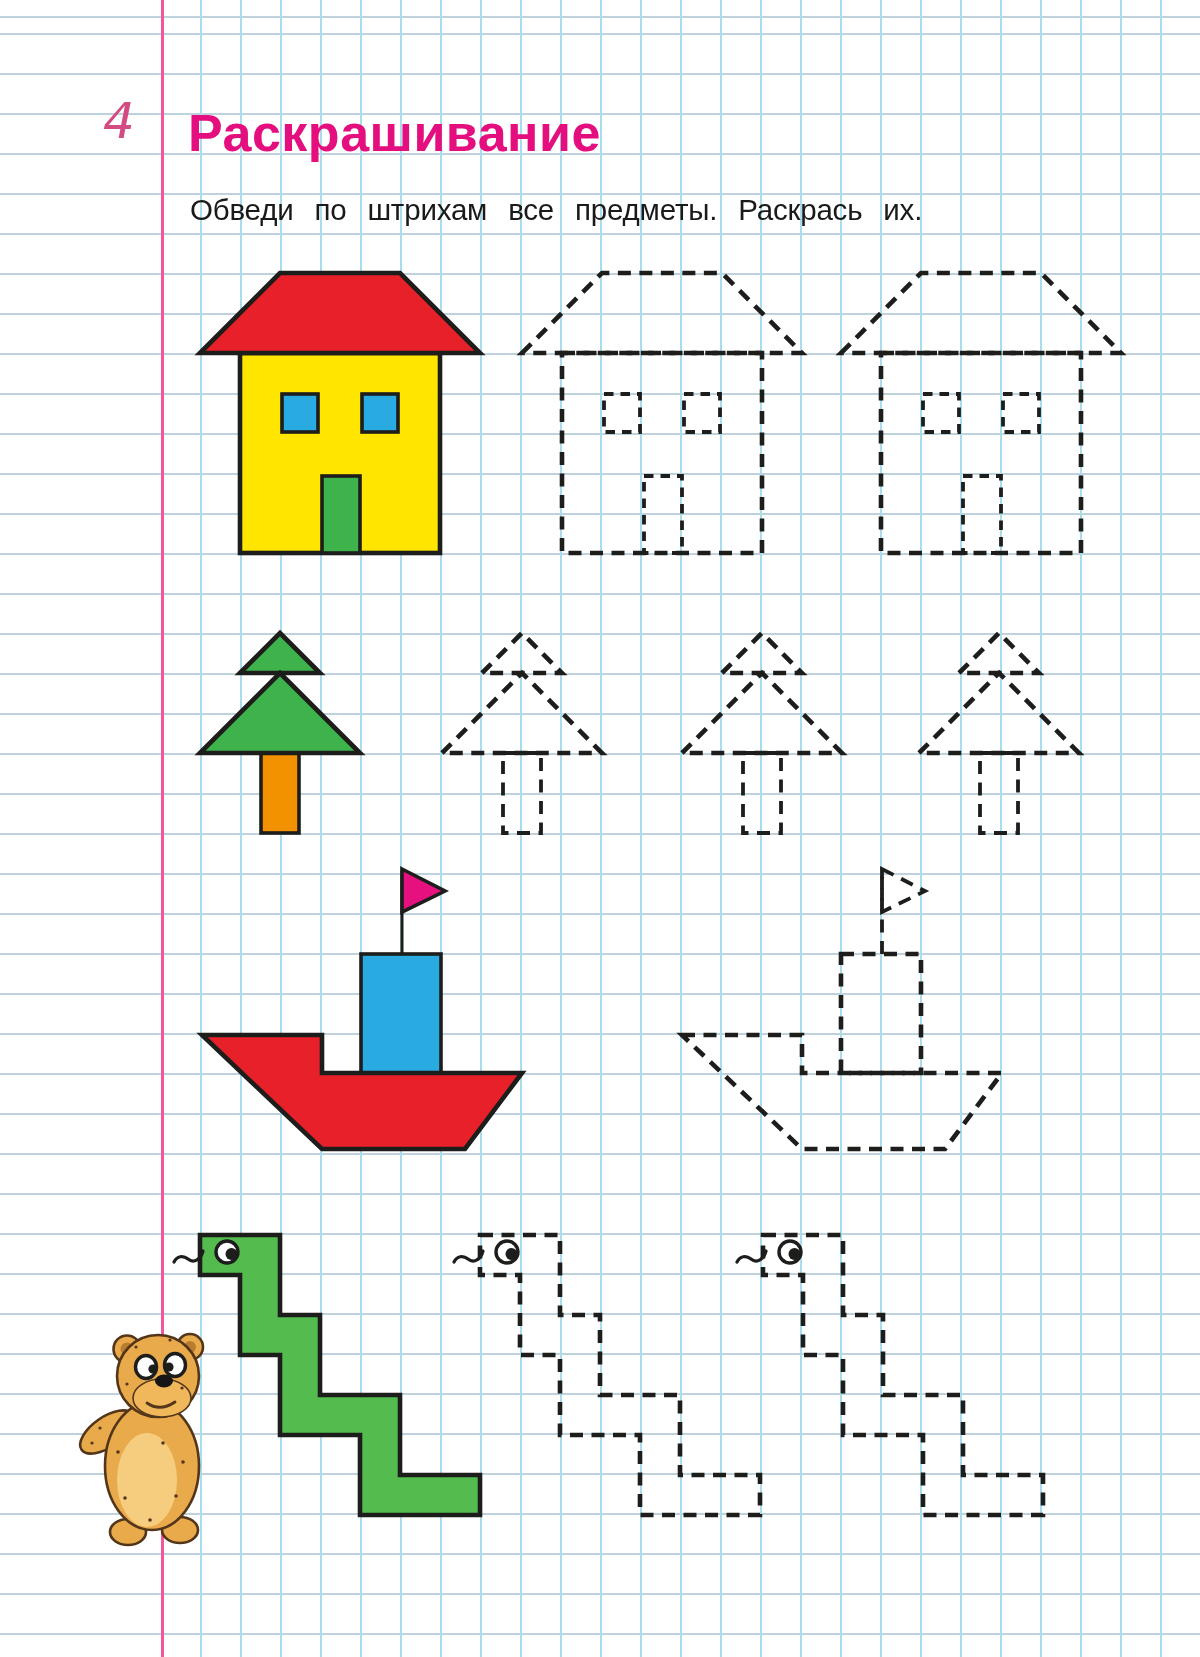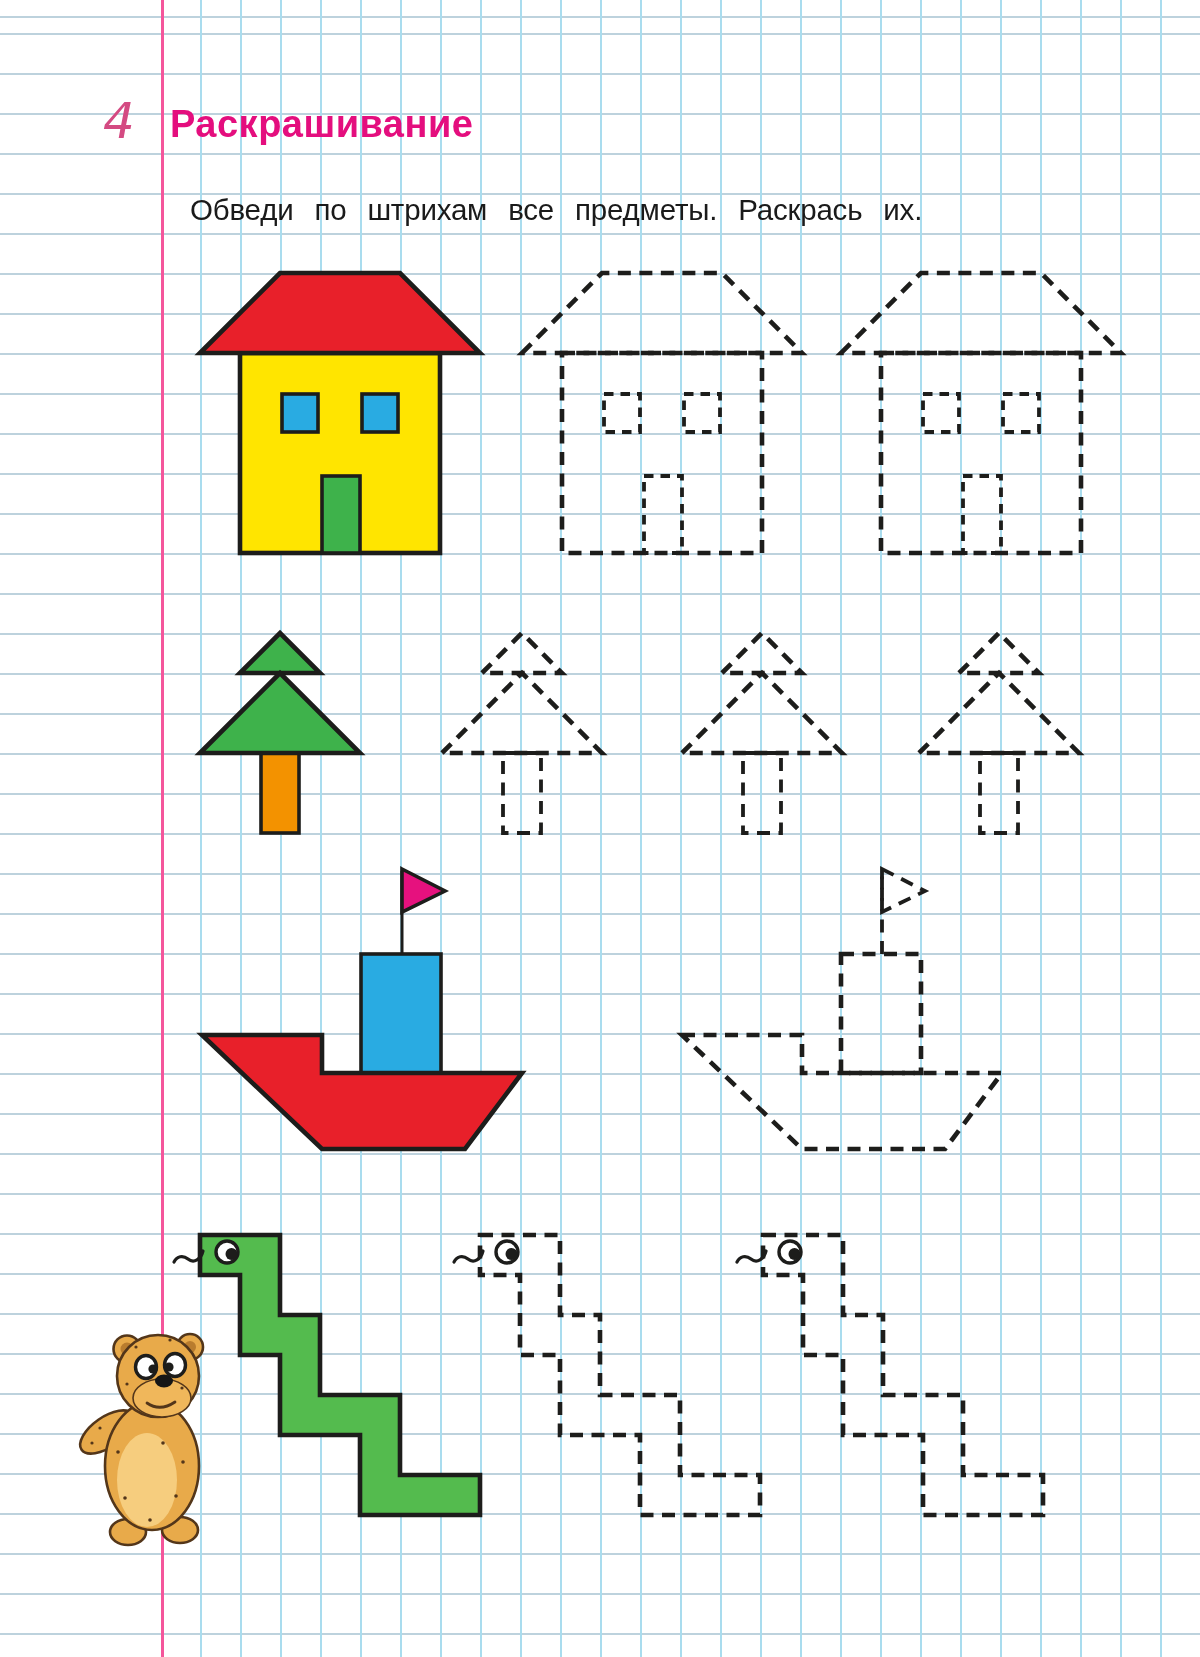--- a/index.html
+++ b/index.html
@@ -6,21 +6,21 @@
   .page{position:relative;width:1200px;height:1657px;background:#ffffff;overflow:hidden;
         font-family:"Liberation Sans", sans-serif;}
   .hlines{position:absolute;inset:0;pointer-events:none;
     background-image:repeating-linear-gradient(to bottom, var(--c-grid_horizontal) 0 2px, transparent 2px 40px);
     background-position:0 33px;}
   .vlines{position:absolute;left:200px;top:0;right:0;bottom:0;pointer-events:none;
     background-image:repeating-linear-gradient(to right, var(--c-grid_vertical) 0 2px, transparent 2px 40px);}
   .margin-line{position:absolute;left:161px;top:0;bottom:0;width:3px;background:var(--c-margin_line);}
   .page-number{position:absolute;left:103px;top:92px;font-family:"DejaVu Sans", sans-serif;
     font-style:italic;font-size:50px;font-weight:400;color:var(--c-page_number);}
-  .title{position:absolute;left:170px;top:103px;margin:0;font-size:38px;font-weight:bold;
+  .title{position:absolute;left:188px;top:103px;margin:0;font-size:52px;font-weight:bold;
     letter-spacing:0.5px;color:var(--c-title);}
   .instruction{position:absolute;left:190px;top:193px;margin:0;font-size:29.5px;color:var(--c-text);
     letter-spacing:-0.2px;word-spacing:13px;white-space:nowrap;}
   svg.art{position:absolute;left:0;top:0;}
 
   
   .stroke{stroke:var(--c-outline);stroke-width:4.6;stroke-linejoin:miter;}
   .stroke-thin{stroke:var(--c-outline);stroke-width:3.6;}
   .fill-red{fill:var(--c-red);}   .fill-yellow{fill:var(--c-yellow);}
   .fill-blue{fill:var(--c-blue);} .fill-green{fill:var(--c-green);}

